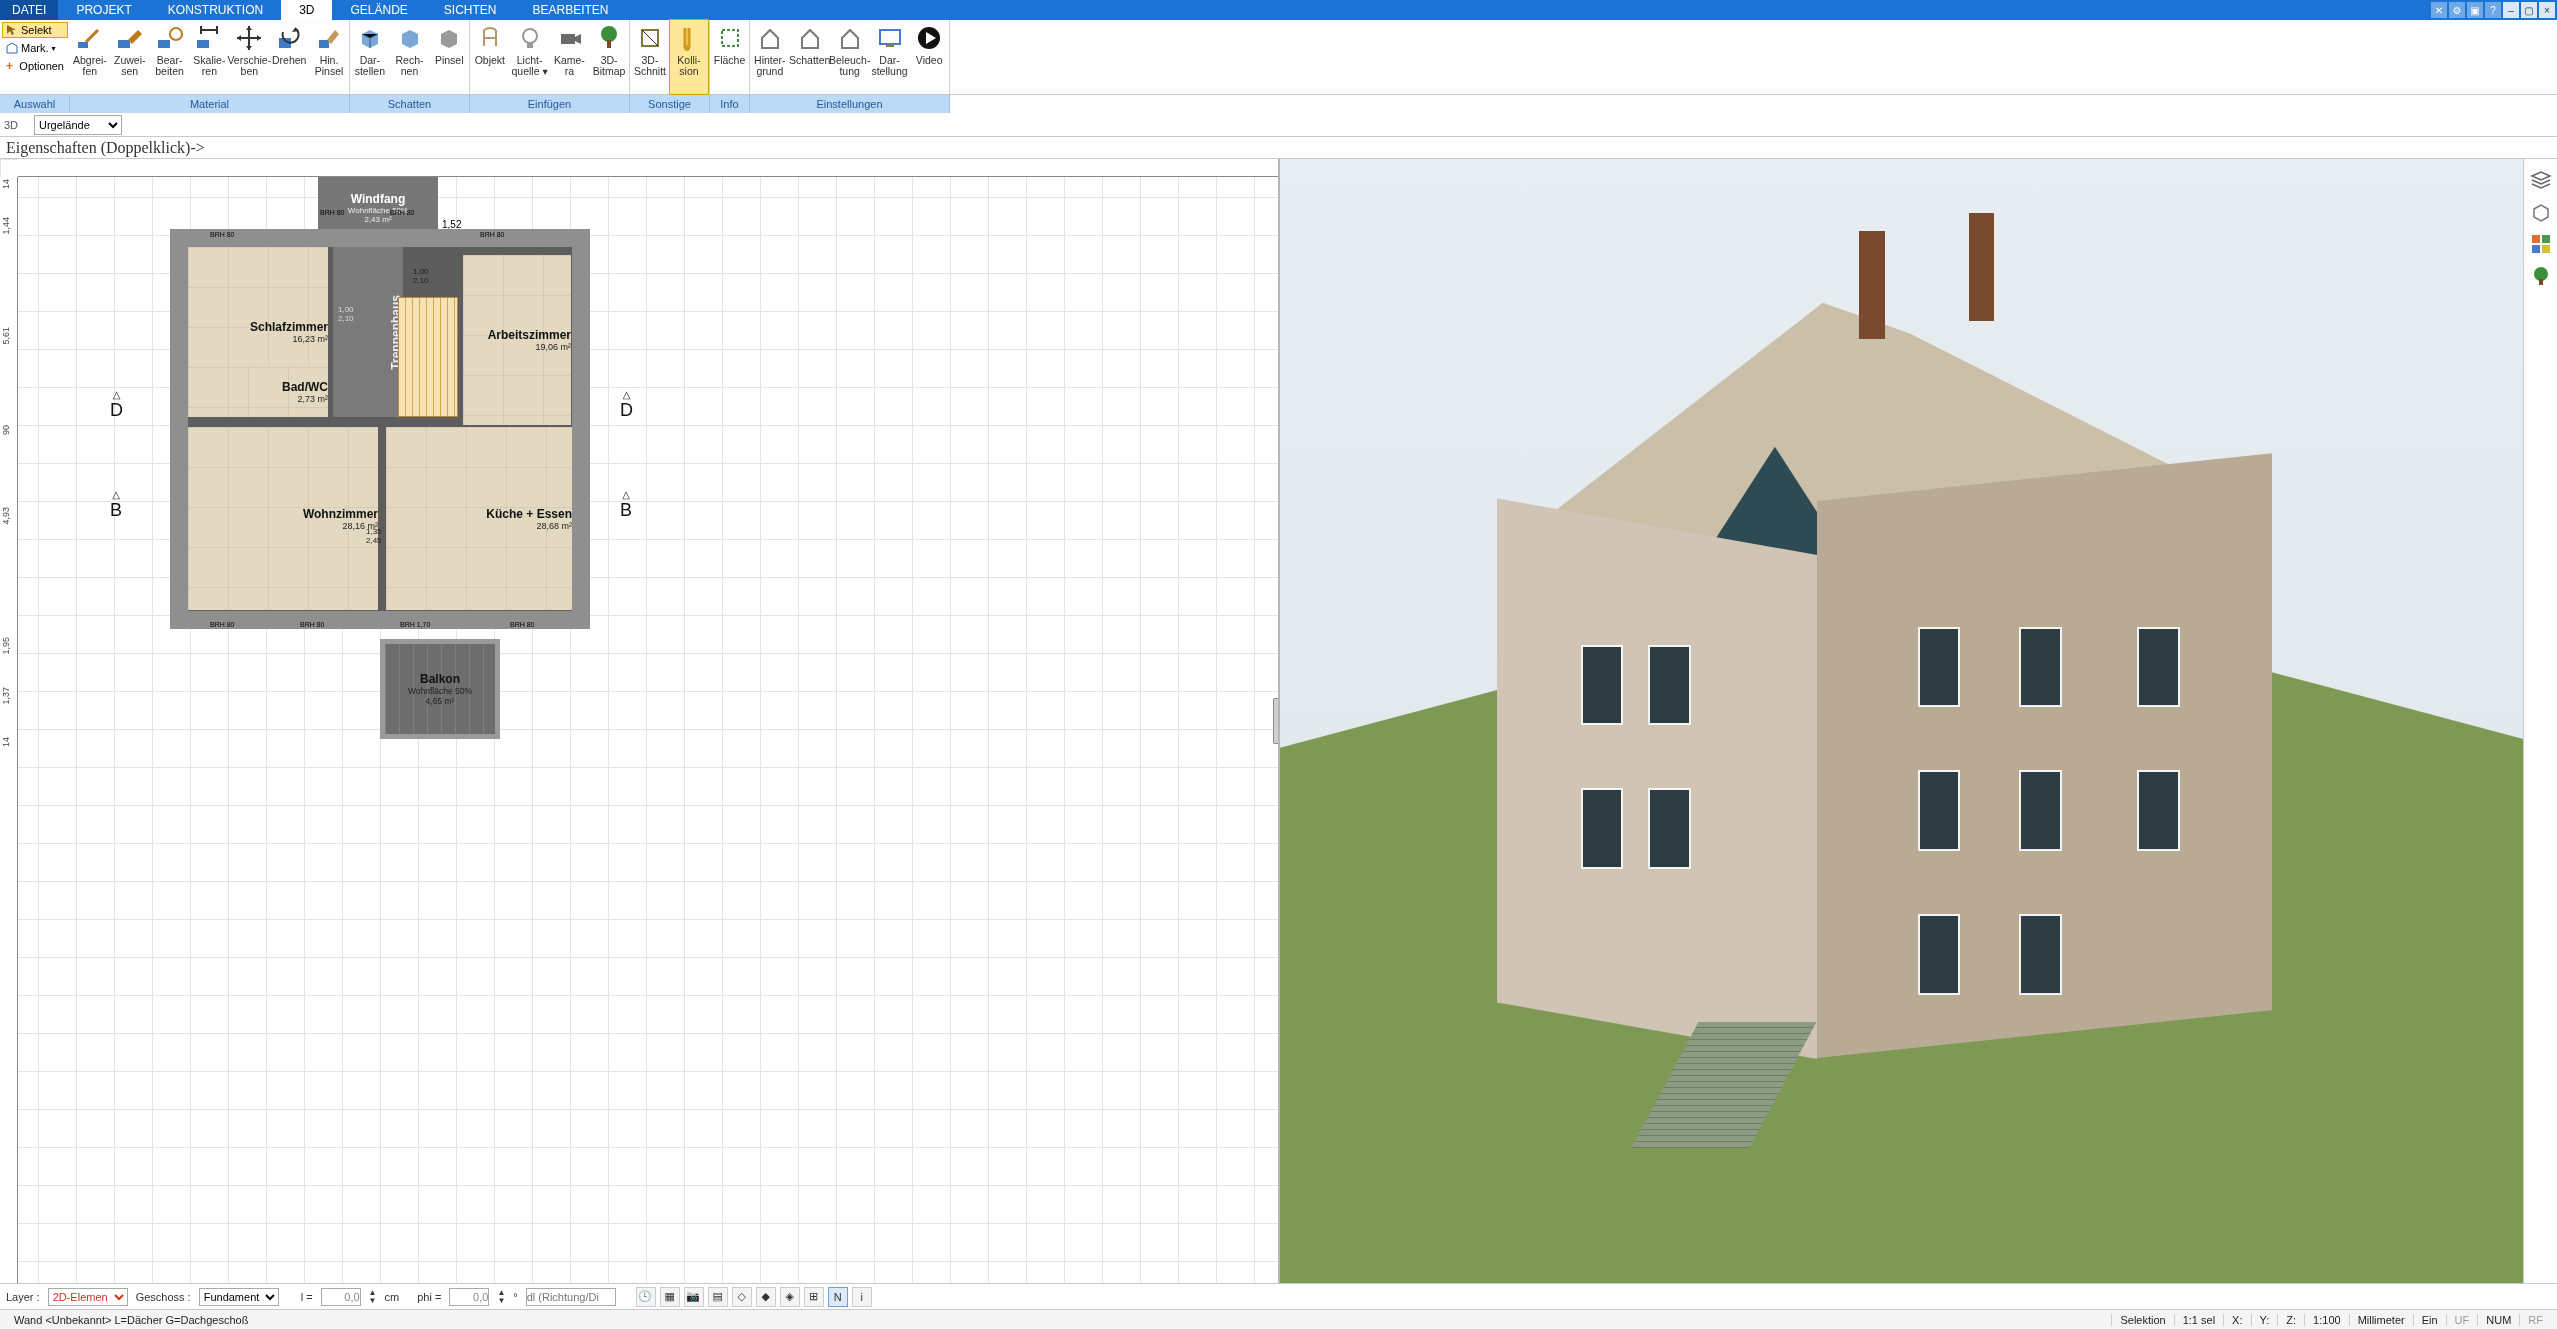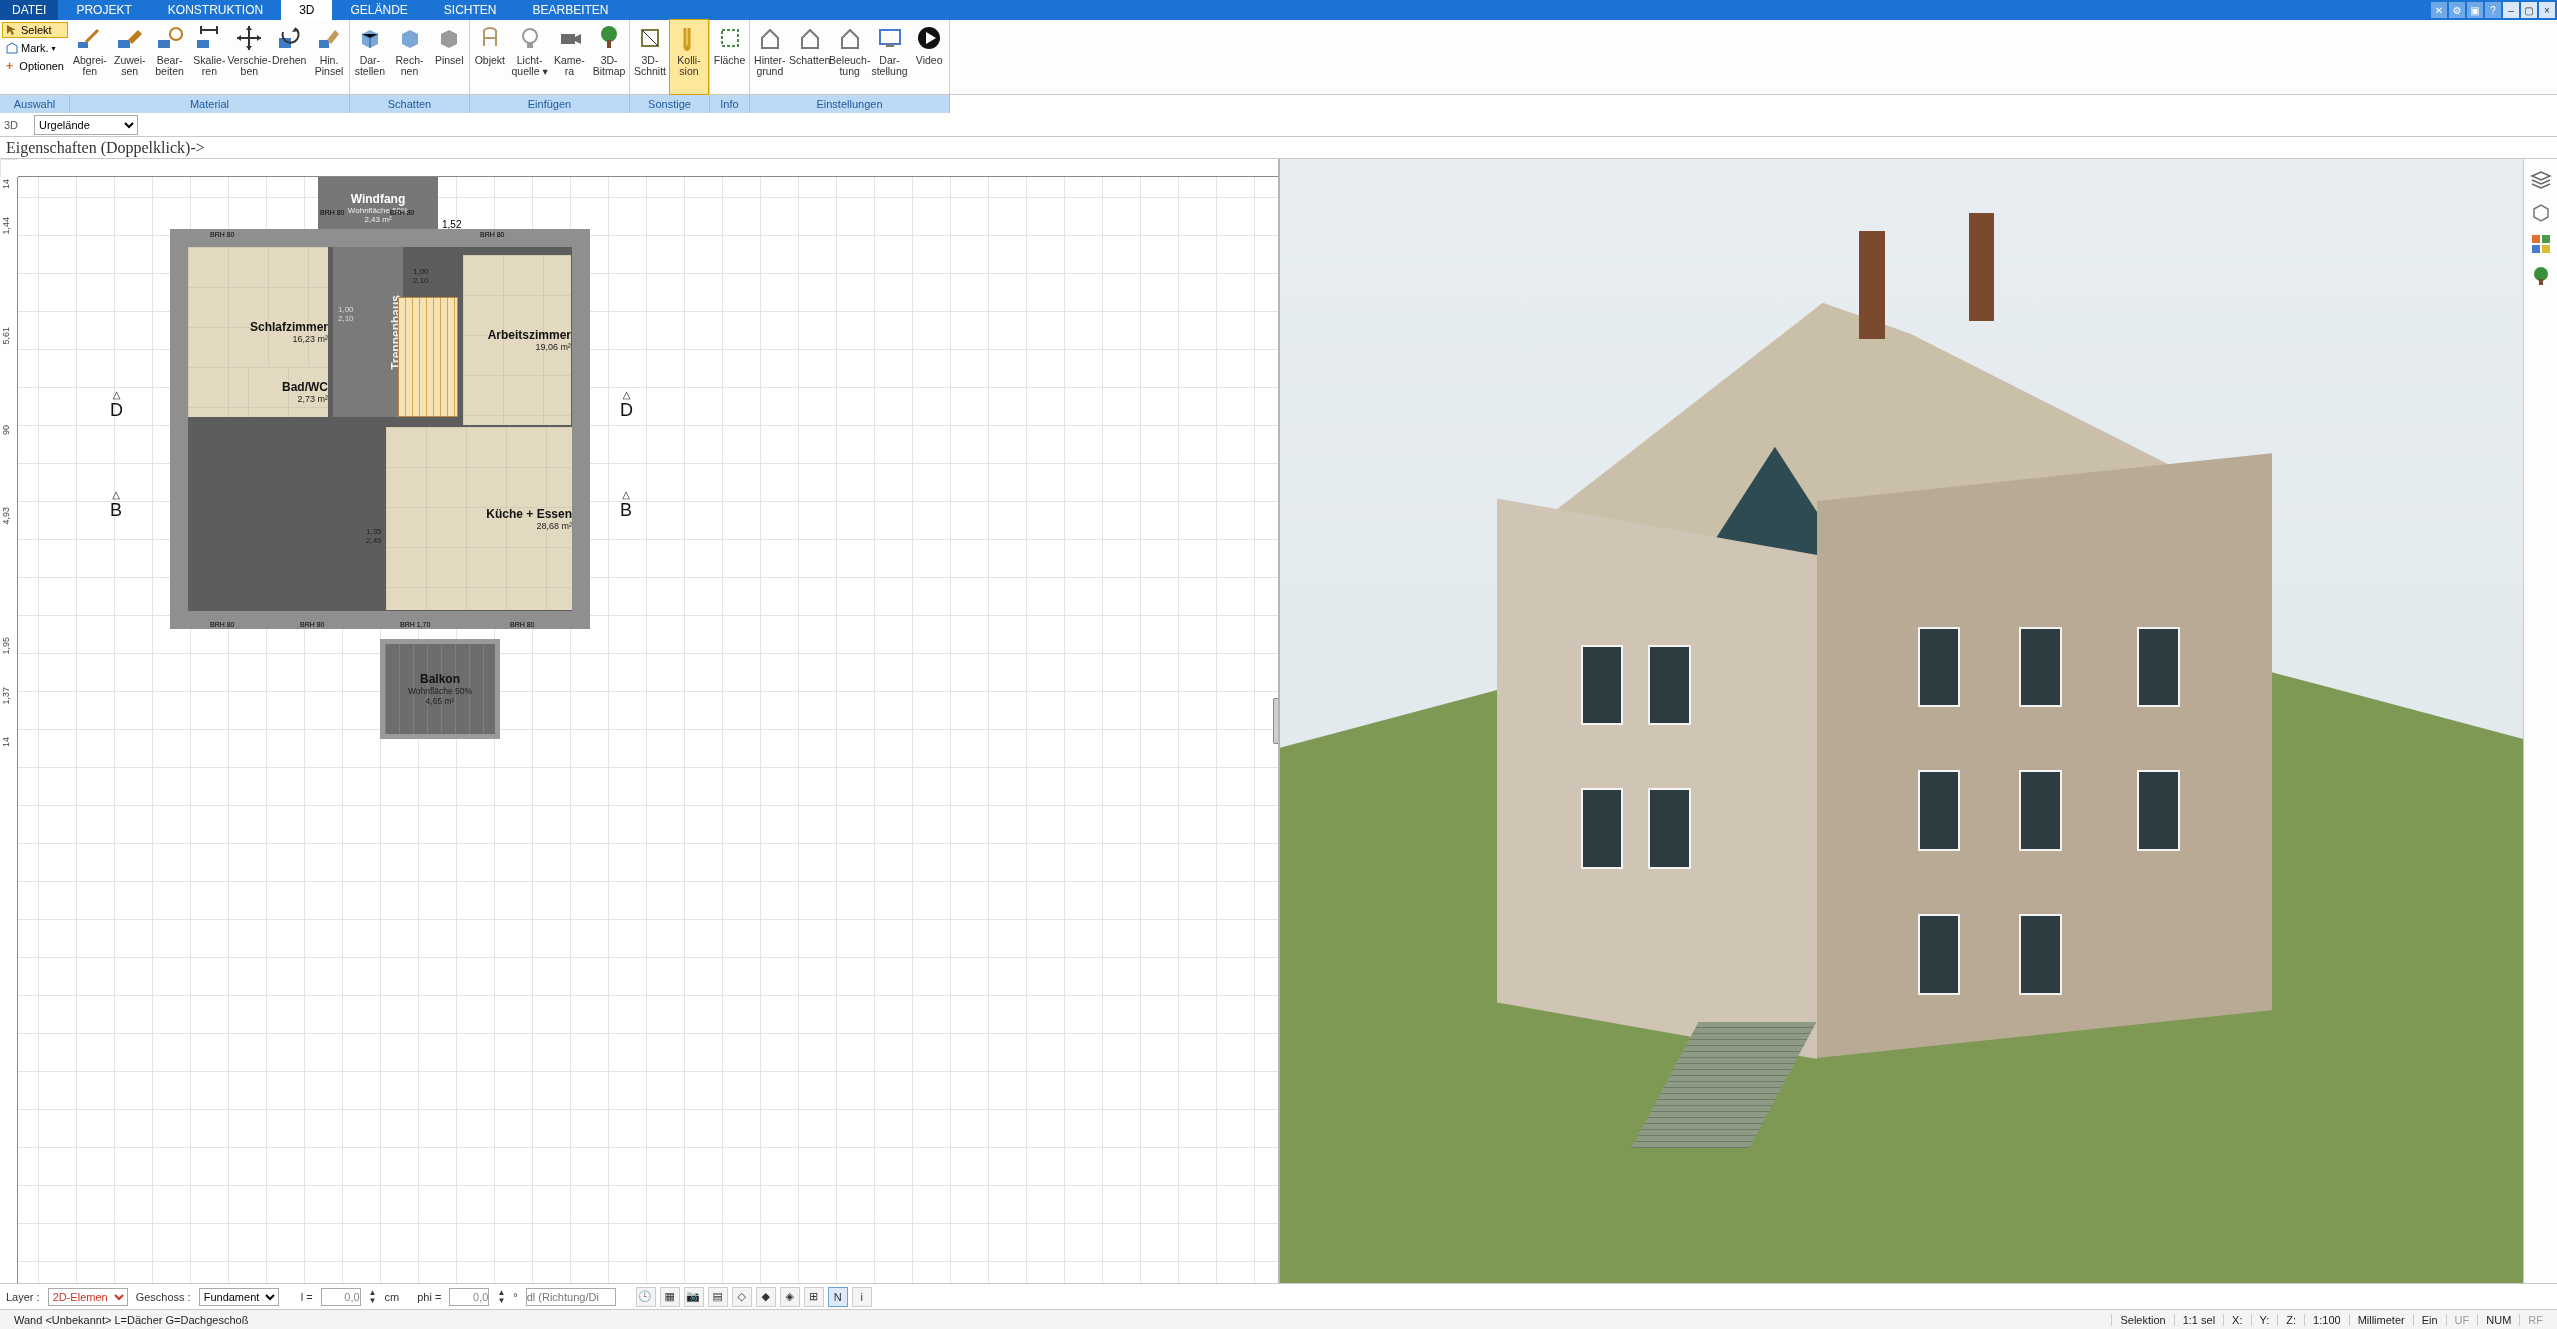--- a/index.html
+++ b/index.html
@@ -410,21 +410,21 @@
   <div class="grouplabel" style="width:280px">Material</div>
   <div class="grouplabel" style="width:120px">Schatten</div>
   <div class="grouplabel" style="width:160px">Einfügen</div>
   <div class="grouplabel" style="width:80px">Sonstige</div>
   <div class="grouplabel" style="width:40px">Info</div>
   <div class="grouplabel" style="width:200px">Einstellungen</div>
 </div>
 
 <div class="subrow">
   <div class="mode">3D</div>
-  <select style="width:104px">
+  <select style="width:88px">
     <option>Urgelände</option>
   </select>
 </div>
 
 <div class="propstrip">Eigenschaften (Doppelklick)-&gt;</div>
 
 <div class="workspace">
 
   <div class="pane2d">
     <div class="grid"></div>
@@ -465,20 +465,24 @@
           <div class="room" style="left:275px; top:8px; width:108px; height:170px">
             <div class="rn">Arbeitszimmer</div>
             <div class="ra">19,06 m²</div>
           </div>
 
           <div class="room" style="left:60px; top:120px; width:80px; height:50px">
             <div class="rn">Bad/WC</div>
             <div class="ra">2,73 m²</div>
           </div>
 
+          <div class="room" style="left:0; top:180px; width:190px; height:183px">
+            <div class="rn">Wohnzimmer</div>
+            <div class="ra">28,16 m²</div>
+          </div>
 
           <div class="room" style="left:198px; top:180px; width:186px; height:183px">
             <div class="rn">Küche + Essen</div>
             <div class="ra">28,68 m²</div>
           </div>
 
           <div style="position:absolute;left:150px;top:58px;font-size:8px;white-space:pre-line;color:#ddd">1,00
 2,10</div>
           <div style="position:absolute;left:225px;top:20px;font-size:8px;white-space:pre-line;color:#222">1,00
 2,10</div>

